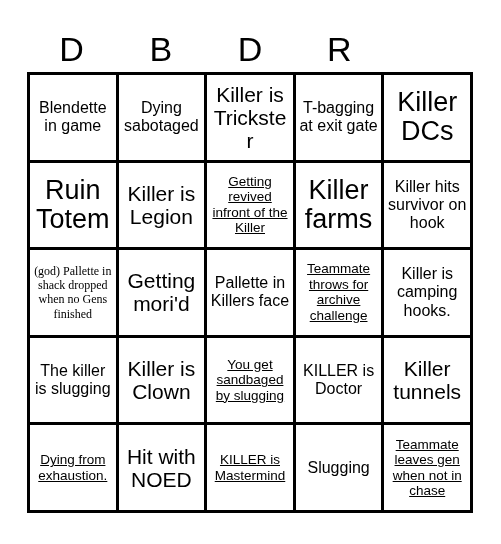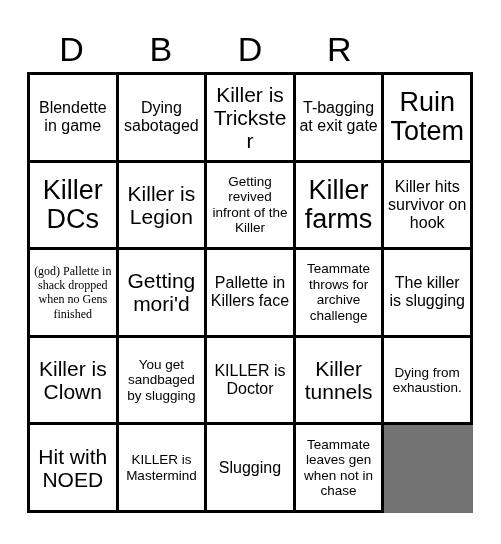--- a/index.html
+++ b/index.html
@@ -66,21 +66,21 @@
     padding: 2px 3px;
     overflow: hidden;
   }
   .cell-text {
     display: block;
     width: 100%;
     line-height: 1.12;
     word-wrap: break-word;
   }
   .fs-xs { font-size: 12px; line-height: 1.18; font-family: Liberation Serif, serif; }
-  .fs-s  { font-size: 13.5px; line-height: 1.15; }
+  .fs-s  { font-size: 13.5px; line-height: 1.15; text-decoration: underline; }
   .fs-m  { font-size: 16px; line-height: 1.13; }
   .fs-l  { font-size: 21px; line-height: 1.1; }
   .fs-xl { font-size: 27px; line-height: 1.08; }
 </style>
 </head>
 <body>
 
 <div id="bingo-card">
 
   <div id="header-row">
@@ -99,25 +99,25 @@
     <div class="cell">
         <span class="cell-text fs-m">Dying sabotaged</span>
       </div>
     <div class="cell">
         <span class="cell-text fs-l">Killer is Trickster</span>
       </div>
     <div class="cell">
         <span class="cell-text fs-m">T-bagging at exit gate</span>
       </div>
     <div class="cell">
-        <span class="cell-text fs-xl">Ruin Totem</span>
+        <span class="cell-text fs-xl">Killer DCs</span>
       </div>
 
     <div class="cell">
-        <span class="cell-text fs-xl">Killer DCs</span>
+        <span class="cell-text fs-xl">Ruin Totem</span>
       </div>
     <div class="cell">
         <span class="cell-text fs-l">Killer is Legion</span>
       </div>
     <div class="cell">
         <span class="cell-text fs-s">Getting revived infront of the Killer</span>
       </div>
     <div class="cell">
         <span class="cell-text fs-xl">Killer farms</span>
       </div>
@@ -129,20 +129,23 @@
         <span class="cell-text fs-xs">(god) Pallette in shack dropped when no Gens finished</span>
       </div>
     <div class="cell">
         <span class="cell-text fs-l">Getting mori'd</span>
       </div>
     <div class="cell">
         <span class="cell-text fs-m">Pallette in Killers face</span>
       </div>
     <div class="cell">
         <span class="cell-text fs-s">Teammate throws for archive challenge</span>
+      </div>
+    <div class="cell">
+        <span class="cell-text fs-m">Killer is camping hooks.</span>
       </div>
 
     <div class="cell">
         <span class="cell-text fs-m">The killer is slugging</span>
       </div>
     <div class="cell">
         <span class="cell-text fs-l">Killer is Clown</span>
       </div>
     <div class="cell">
         <span class="cell-text fs-s">You get sandbaged by slugging</span>

